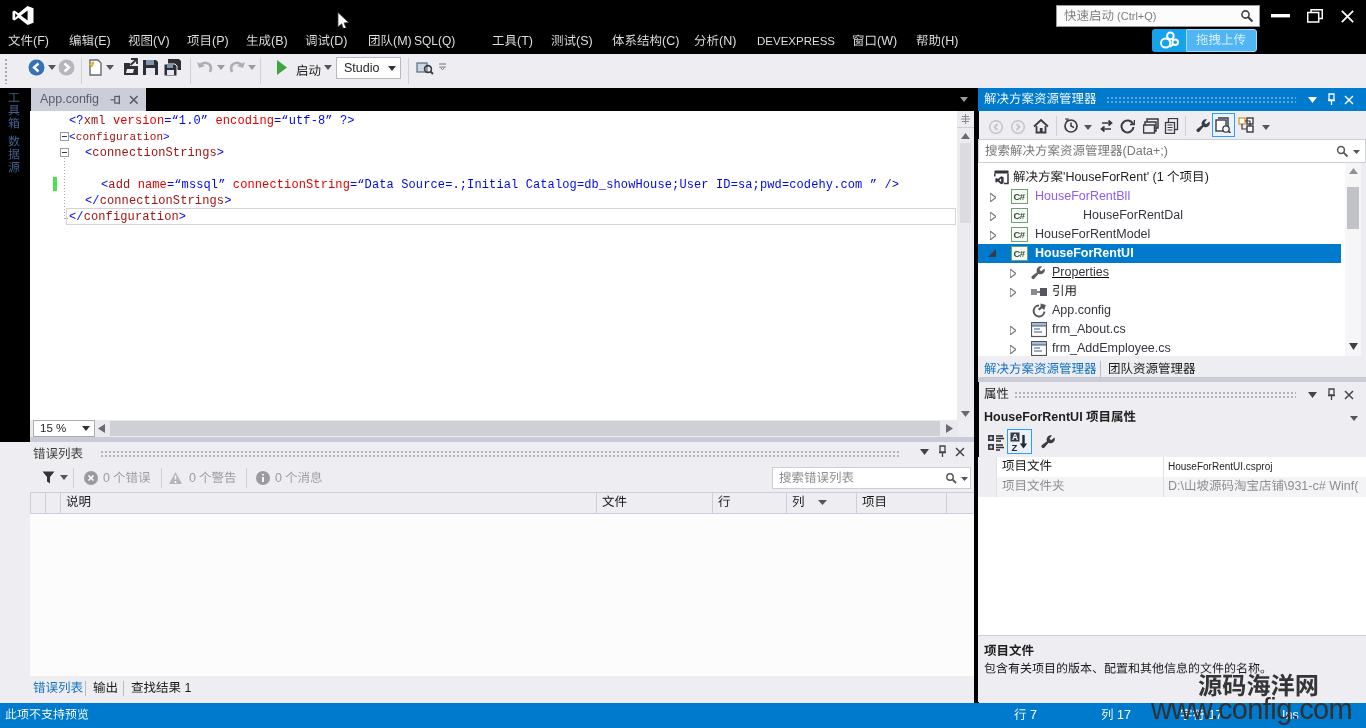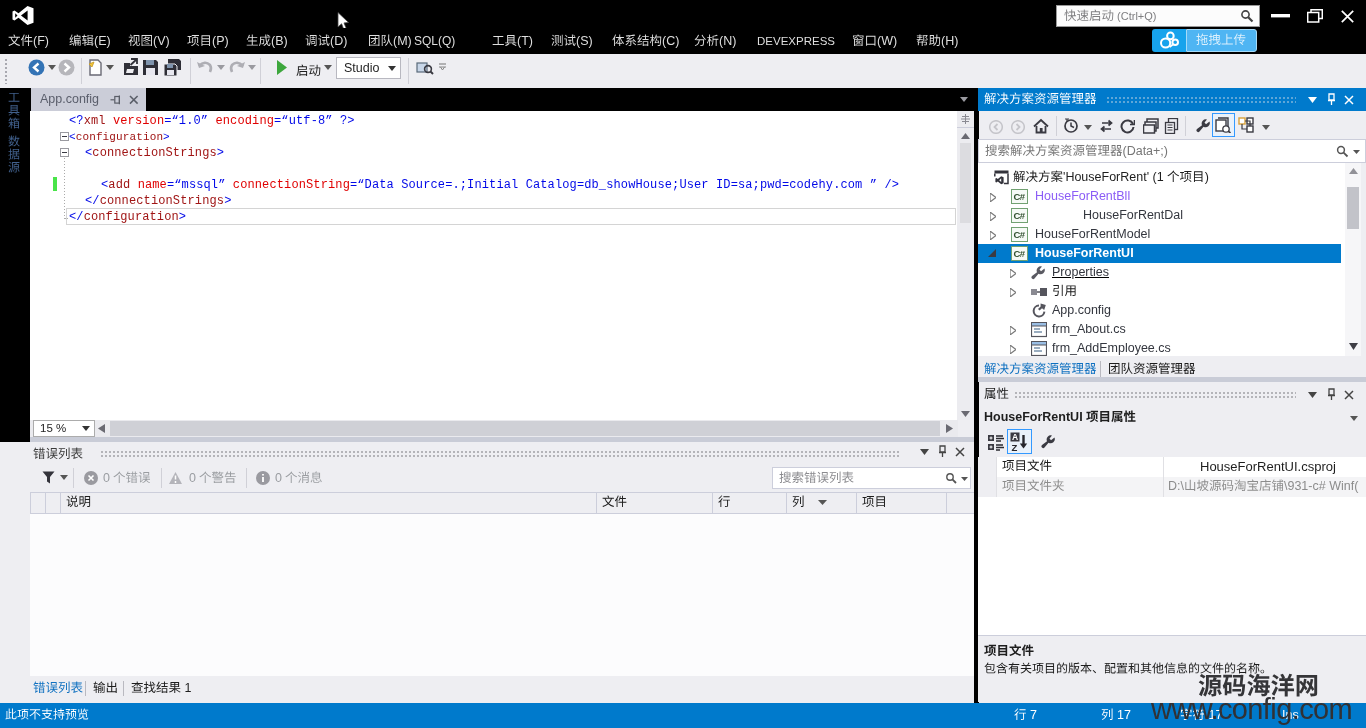--- a/index.html
+++ b/index.html
@@ -926,21 +926,21 @@
     <div style="position:absolute;left:0px;top:0px;width:19px;height:20px;background:#EEEEF2;border-right:1px solid #E0E0E4;"></div>
     <div style="position:absolute;left:24px;top:0px;height:19px;line-height:19px;font-size:12.5px;white-space:pre;"><svg width="50" height="12.5" style="vertical-align:-1.50px" viewBox="0 0 50 12.5">
         <g fill="#1E1E1E" transform="translate(0,11.0) scale(0.0125,-0.0125)">
           <use href="#r9879" x="0"></use>
           <use href="#r76EE" x="1000"></use>
           <use href="#r6587" x="2000"></use>
           <use href="#r4EF6" x="3000"></use>
         </g>
       </svg></div>
     <div style="position:absolute;left:185px;top:0px;width:1px;height:20px;background:#E0E0E4;"></div>
-    <div style="position:absolute;left:190px;top:0px;height:19px;line-height:19px;font-size:13px;white-space:pre;margin-left:32px;"><span style="color:#1E1E1E">HouseForRentUI.csproj</span></div>
+    <div style="position:absolute;left:190px;top:0px;height:19px;line-height:19px;font-size:10px;white-space:pre;"><span style="color:#1E1E1E">HouseForRentUI.csproj</span></div>
   </div>
 <div style="position:absolute;left:978px;top:477px;width:388px;height:20px;background:#F4F4F6;">
     <div style="position:absolute;left:0px;top:0px;width:19px;height:20px;background:#EEEEF2;border-right:1px solid #E0E0E4;"></div>
     <div style="position:absolute;left:24px;top:0px;height:19px;line-height:19px;font-size:12.5px;white-space:pre;"><svg width="62.5" height="12.5" style="vertical-align:-1.50px" viewBox="0 0 62.5 12.5">
         <g fill="#8C8C8C" transform="translate(0,11.0) scale(0.0125,-0.0125)">
           <use href="#r9879" x="0"></use>
           <use href="#r76EE" x="1000"></use>
           <use href="#r6587" x="2000"></use>
           <use href="#r4EF6" x="3000"></use>
           <use href="#r5939" x="4000"></use>

